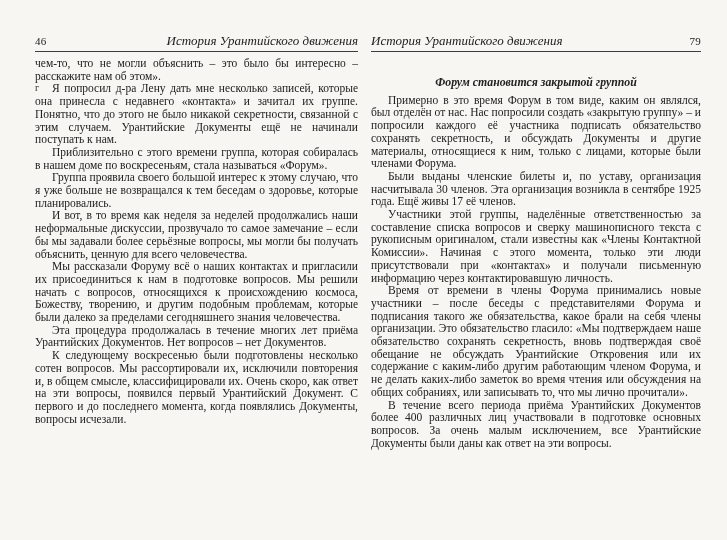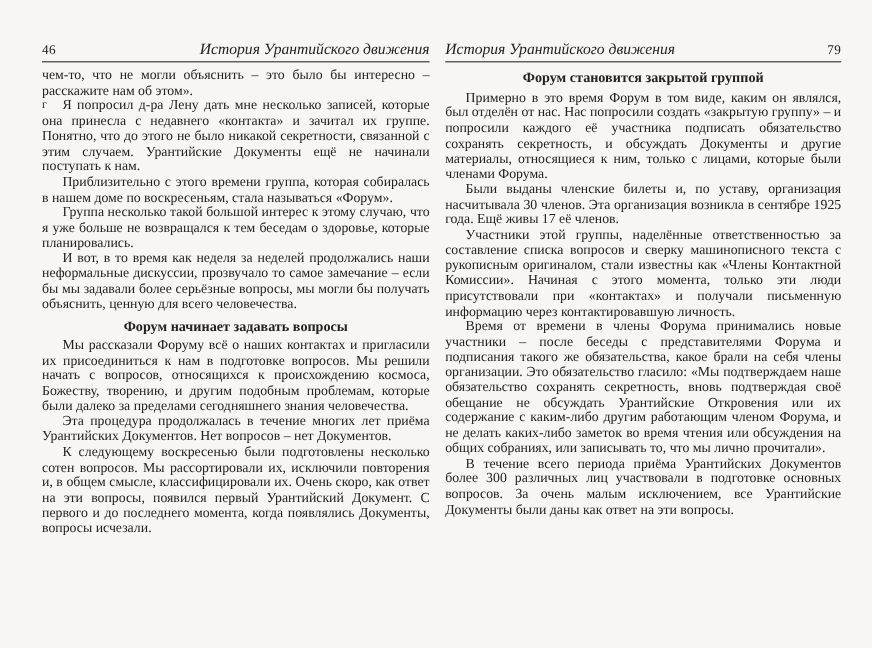--- a/index.html
+++ b/index.html
@@ -69,55 +69,55 @@
     color: #2e2e2e;
   }
   .secheading {
     font-weight: bold;
     text-align: center;
     font-size: 11.8px;
     margin: 6px 0 3px 0;
     text-indent: 0;
   }
   .page.right .secheading.first {
-    margin-top: 6px;
+    margin-top: 24px;
     margin-bottom: 5px;
+    font-style: italic;
   }
 </style>
 </head>
 <body>
 
 <div class="spread">
 
   <section class="page left">
     <header class="pagehead">
       <span class="pagenum">46</span>
       <span class="runtitle">История Урантийского движения</span>
     </header>
     <div class="pagebody">
       <p class="noindent">чем-то, что не могли объяснить – это было бы интересно – расскажите нам об этом».</p>
       <p class="withmark"><span class="mark">г</span><span>Я попросил д-ра Лену дать мне несколько записей, которые она принесла с недавнего «контакта» и зачитал их группе. Понятно, что до этого не было никакой секретности, связанной с этим случаем. Урантийские Документы ещё не начинали поступать к нам.</span></p>
       <p>Приблизительно с этого времени группа, которая собиралась в нашем доме по воскресеньям, стала называться «Форум».</p>
-      <p>Группа несколько такой большой интерес к этому случаю, что я уже больше не возвращался к тем беседам о здоровье, которые планировались.</p>
+      <p>Группа проявила своего большой интерес к этому случаю, что я уже больше не возвращался к тем беседам о здоровье, которые планировались.</p>
       <p>И вот, в то время как неделя за неделей продолжались наши неформальные дискуссии, прозвучало то самое замечание – если бы мы задавали более серьёзные вопросы, мы могли бы получать объяснить, ценную для всего человечества.</p>
-      <h3 class="secheading">Форум начинает задавать вопросы</h3>
       <p>Мы рассказали Форуму всё о наших контактах и пригласили их присоединиться к нам в подготовке вопросов. Мы решили начать с вопросов, относящихся к происхождению космоса, Божеству, творению, и другим подобным проблемам, которые были далеко за пределами сегодняшнего знания человечества.</p>
       <p>Эта процедура продолжалась в течение многих лет приёма Урантийских Документов. Нет вопросов – нет Документов.</p>
       <p>К следующему воскресенью были подготовлены несколько сотен вопросов. Мы рассортировали их, исключили повторения и, в общем смысле, классифицировали их. Очень скоро, как ответ на эти вопросы, появился первый Урантийский Документ. С первого и до последнего момента, когда появлялись Документы, вопросы исчезали.</p>
     </div>
   </section>
 
   <section class="page right">
     <header class="pagehead">
       <span class="runtitle">История Урантийского движения</span>
       <span class="pagenum">79</span>
     </header>
     <div class="pagebody">
       <h3 class="secheading first">Форум становится закрытой группой</h3>
       <p>Примерно в это время Форум в том виде, каким он являлся, был отделён от нас. Нас попросили создать «закрытую группу» – и попросили каждого её участника подписать обязательство сохранять секретность, и обсуждать Документы и другие материалы, относящиеся к ним, только с лицами, которые были членами Форума.</p>
       <p>Были выданы членские билеты и, по уставу, организация насчитывала 30 членов. Эта организация возникла в сентябре 1925 года. Ещё живы 17 её членов.</p>
       <p>Участники этой группы, наделённые ответственностью за составление списка вопросов и сверку машинописного текста с рукописным оригиналом, стали известны как «Члены Контактной Комиссии». Начиная с этого момента, только эти люди присутствовали при «контактах» и получали письменную информацию через контактировавшую личность.</p>
       <p>Время от времени в члены Форума принимались новые участники – после беседы с представителями Форума и подписания такого же обязательства, какое брали на себя члены организации. Это обязательство гласило: «Мы подтверждаем наше обязательство сохранять секретность, вновь подтверждая своё обещание не обсуждать Урантийские Откровения или их содержание с каким-либо другим работающим членом Форума, и не делать каких-либо заметок во время чтения или обсуждения на общих собраниях, или записывать то, что мы лично прочитали».</p>
-      <p>В течение всего периода приёма Урантийских Документов более 300 различных лиц участвовали в подготовке основных вопросов. За очень малым исключением, все Урантийские Документы были даны как ответ на эти вопросы.</p>
+      <p>В течение всего периода приёма Урантийских Документов более 400 различных лиц участвовали в подготовке основных вопросов. За очень малым исключением, все Урантийские Документы были даны как ответ на эти вопросы.</p>
     </div>
   </section>
 
 </div>
 
 </body></html>

